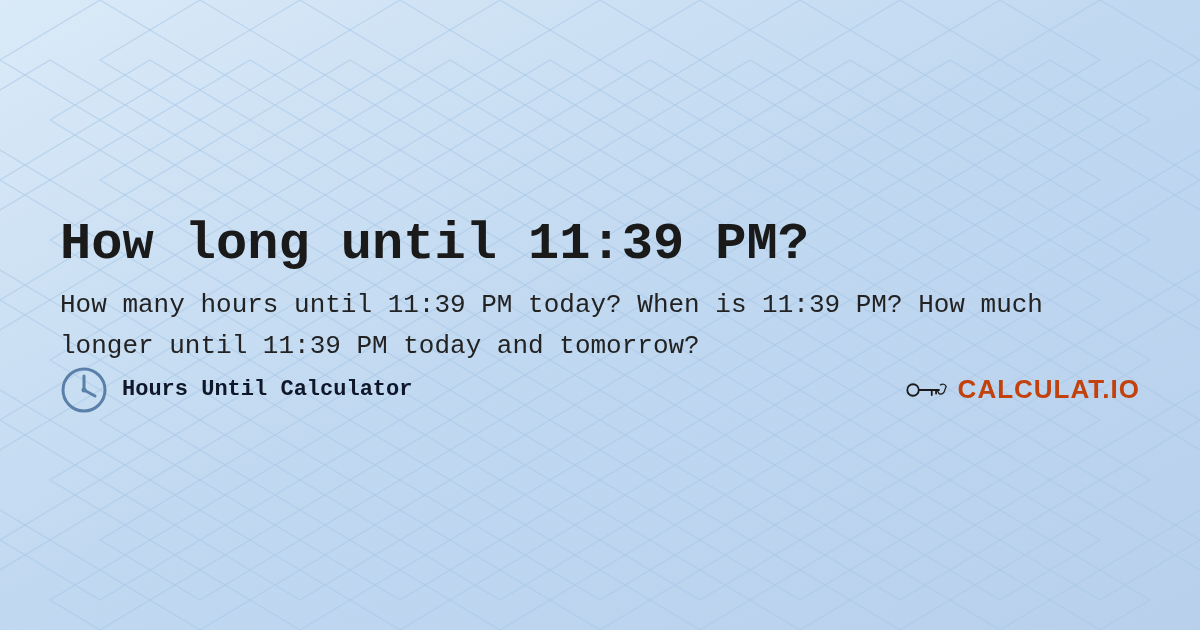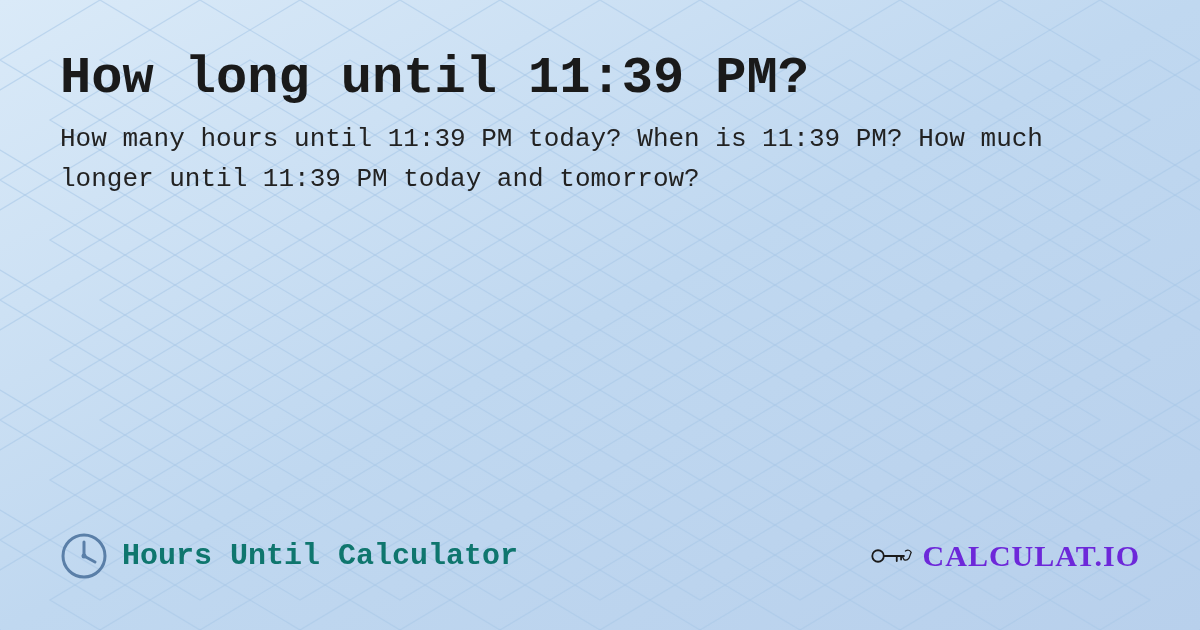--- a/index.html
+++ b/index.html
@@ -27,21 +27,21 @@
       z-index: 0;
     }
 
     .content {
       position: relative;
       z-index: 1;
       padding: 50px 60px 40px 60px;
       height: 100%;
       display: flex;
       flex-direction: column;
-      justify-content: space-between;
+      justify-content: center;
       border-radius: 23px;
     }
 
     .main-title {
       font-size: 52px;
       font-weight: 700;
       color: #1a1a1a;
       font-family: 'Courier New', Courier, monospace;
       line-height: 1.1;
       margin-bottom: 10px;
@@ -69,43 +69,43 @@
       gap: 14px;
     }
 
     .clock-icon {
       width: 48px;
       height: 48px;
       flex-shrink: 0;
     }
 
     .footer-brand-left {
-      font-size: 30px;
+      font-size: 22px;
       font-weight: 700;
-      color: #0f766e;
+      color: #0f172a;
       font-family: 'Courier New', Courier, monospace;
     }
 
     .footer-right {
       display: flex;
       align-items: center;
       gap: 10px;
     }
 
     .calculator-icon {
       width: 44px;
       height: 36px;
       flex-shrink: 0;
     }
 
     .footer-brand-right {
-      font-size: 30px;
+      font-size: 26px;
       font-weight: 700;
-      color: #6d28d9;
-      font-family: Liberation Serif, serif;
+      color: #c2410c;
+      font-family: Liberation Sans, sans-serif;
       letter-spacing: 1px;
     }
   </style>
 </head>
 <body>
 
 <svg class="bg-pattern" viewBox="0 0 1200 630" preserveAspectRatio="xMidYMid slice" xmlns="http://www.w3.org/2000/svg">
   <defs>
     <linearGradient id="bgGrad" x1="0" y1="0" x2="1" y2="1">
       <stop offset="0%" stop-color="#daeaf8"></stop>

